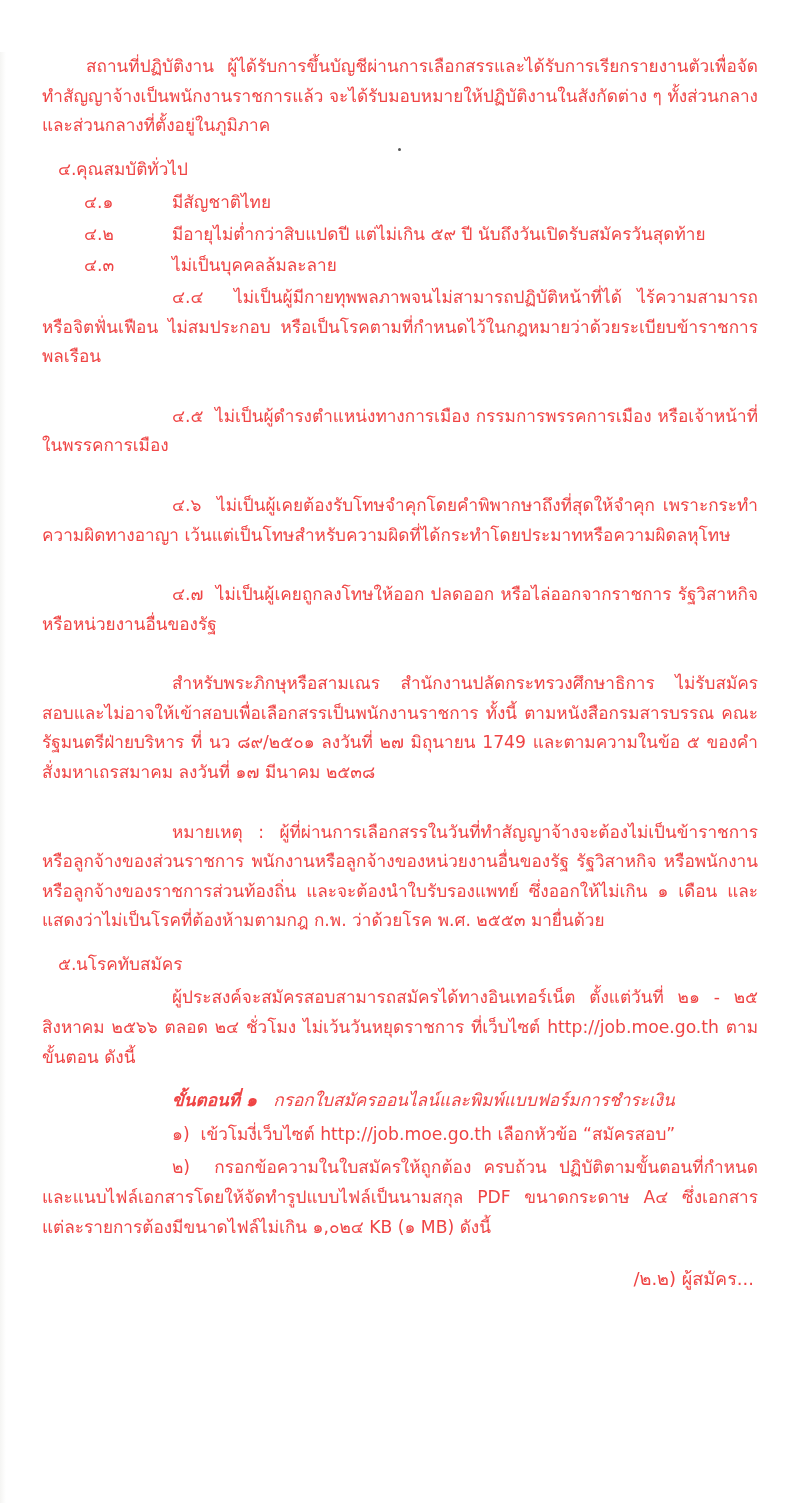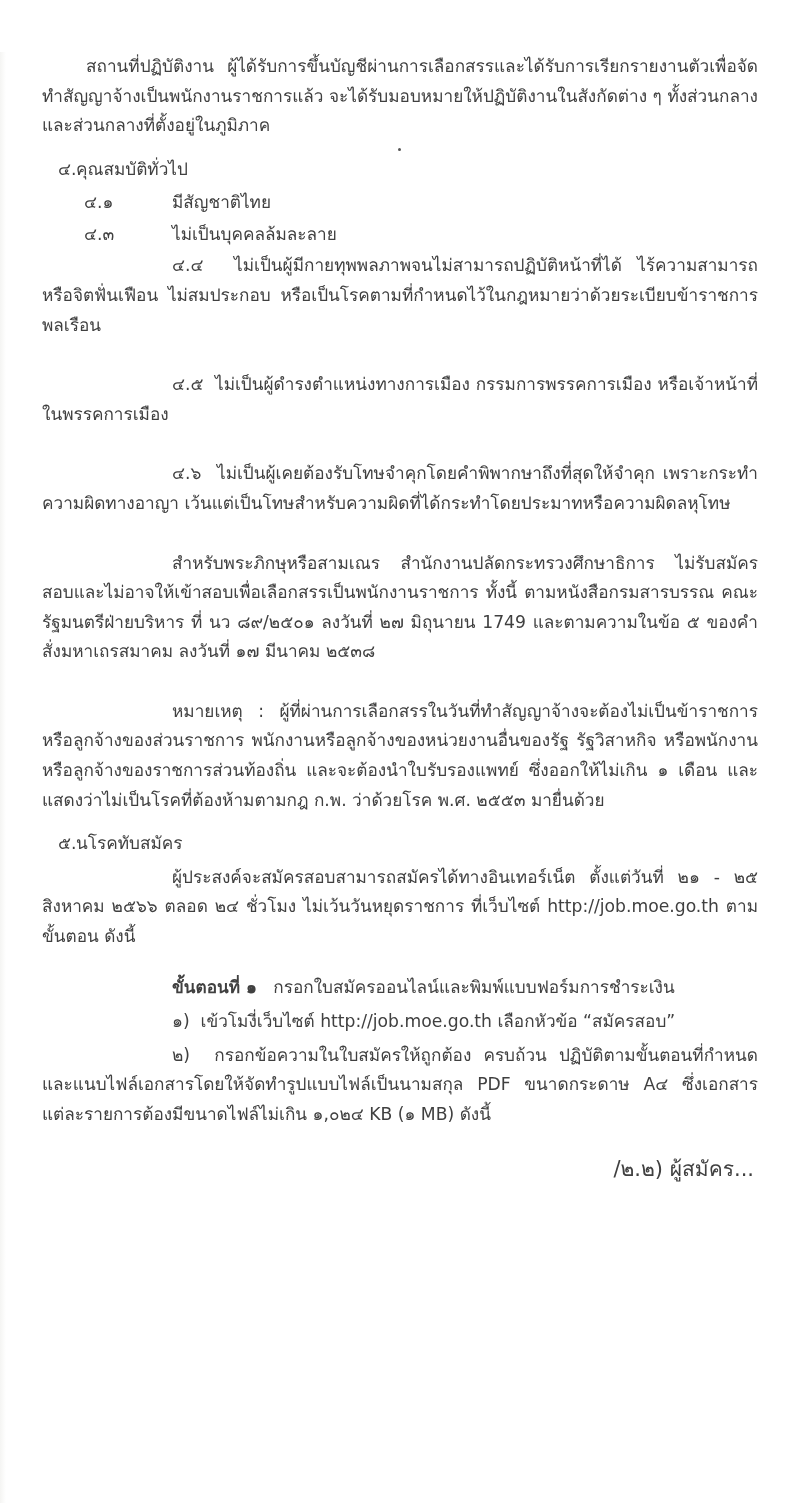--- a/index.html
+++ b/index.html
@@ -35,21 +35,21 @@
     top: 96px;
     width: 3px;
     height: 3px;
     background: #555;
     border-radius: 50%;
   }
   .body-text {
     margin-top: 52px;
     font-size: 17.2px;
     line-height: 1.72;
-    color: #404040;
+    color: #ef4444;
     text-align: justify;
   }
   p {
     margin: 0 0 0 0;
   }
   .para {
     margin-bottom: 4px;
   }
   .indent-first {
     text-indent: 44px;
@@ -74,33 +74,34 @@
     width: 44px;
   }
   .hang {
     text-indent: 130px;
   }
   .gap-top {
     margin-top: 30px;
   }
   .step-head {
     text-indent: 130px;
-    margin-top: 22px;
+    margin-top: 14px;
+    font-style: italic;
   }
   .step-head b {
     font-weight: bold;
   }
   .num-item {
     text-indent: 130px;
   }
   .footer-right {
     text-align: right;
     margin-top: 22px;
     padding-right: 4px;
-    font-size: 21px;
+    font-size: 18px;
   }
   .edge-left {
     position: absolute;
     left: 0;
     top: 0;
     bottom: 0;
     width: 6px;
     background: linear-gradient(to right, #f5f5f3, #ffffff);
   }
 </style>
@@ -119,37 +120,43 @@
     <p class="para indent-first">สถานที่ปฏิบัติงาน ผู้ได้รับการขึ้นบัญชีผ่านการเลือกสรรและได้รับการเรียกรายงานตัวเพื่อจัดทำสัญญาจ้างเป็นพนักงานราชการแล้ว จะได้รับมอบหมายให้ปฏิบัติงานในสังกัดต่าง ๆ ทั้งส่วนกลางและส่วนกลางที่ตั้งอยู่ในภูมิภาค</p>
 
     <p class="section-head">
       <span class="num">๔.</span><span>คุณสมบัติทั่วไป</span>
     </p>
 
     <p class="sub-item">
       <span class="lbl">๔.๑</span><span>มีสัญชาติไทย</span>
     </p>
 
+    <p class="sub-item">
+      <span class="lbl">๔.๒</span><span>มีอายุไม่ต่ำกว่าสิบแปดปี แต่ไม่เกิน ๕๙ ปี นับถึงวันเปิดรับสมัครวันสุดท้าย</span>
+    </p>
 
     <p class="sub-item">
       <span class="lbl">๔.๓</span><span>ไม่เป็นบุคคลล้มละลาย</span>
     </p>
 
     <p class="para hang">
       <span>๔.๔</span>&nbsp;&nbsp;<span>ไม่เป็นผู้มีกายทุพพลภาพจนไม่สามารถปฏิบัติหน้าที่ได้ ไร้ความสามารถหรือจิตฟั่นเฟือน ไม่สมประกอบ หรือเป็นโรคตามที่กำหนดไว้ในกฎหมายว่าด้วยระเบียบข้าราชการพลเรือน</span>
     </p>
 
     <p class="para hang gap-top">
       <span>๔.๕</span>&nbsp;&nbsp;<span>ไม่เป็นผู้ดำรงตำแหน่งทางการเมือง กรรมการพรรคการเมือง หรือเจ้าหน้าที่ในพรรคการเมือง</span>
     </p>
 
     <p class="para hang gap-top">
       <span>๔.๖</span>&nbsp;&nbsp;<span>ไม่เป็นผู้เคยต้องรับโทษจำคุกโดยคำพิพากษาถึงที่สุดให้จำคุก เพราะกระทำความผิดทางอาญา เว้นแต่เป็นโทษสำหรับความผิดที่ได้กระทำโดยประมาทหรือความผิดลหุโทษ</span>
     </p>
 
+    <p class="para hang gap-top">
+      <span>๔.๗</span>&nbsp;&nbsp;<span>ไม่เป็นผู้เคยถูกลงโทษให้ออก ปลดออก หรือไล่ออกจากราชการ รัฐวิสาหกิจ หรือหน่วยงานอื่นของรัฐ</span>
+    </p>
 
     <p class="para hang gap-top">สำหรับพระภิกษุหรือสามเณร สำนักงานปลัดกระทรวงศึกษาธิการ ไม่รับสมัครสอบและไม่อาจให้เข้าสอบเพื่อเลือกสรรเป็นพนักงานราชการ ทั้งนี้ ตามหนังสือกรมสารบรรณ คณะรัฐมนตรีฝ่ายบริหาร ที่ นว ๘๙/๒๕๐๑ ลงวันที่ ๒๗ มิถุนายน 1749 และตามความในข้อ ๕ ของคำสั่งมหาเถรสมาคม ลงวันที่ ๑๗ มีนาคม ๒๕๓๘</p>
 
     <p class="para hang gap-top">หมายเหตุ : ผู้ที่ผ่านการเลือกสรรในวันที่ทำสัญญาจ้างจะต้องไม่เป็นข้าราชการหรือลูกจ้างของส่วนราชการ พนักงานหรือลูกจ้างของหน่วยงานอื่นของรัฐ รัฐวิสาหกิจ หรือพนักงานหรือลูกจ้างของราชการส่วนท้องถิ่น และจะต้องนำใบรับรองแพทย์ ซึ่งออกให้ไม่เกิน ๑ เดือน และแสดงว่าไม่เป็นโรคที่ต้องห้ามตามกฎ ก.พ. ว่าด้วยโรค พ.ศ. ๒๕๕๓ มายื่นด้วย</p>
 
     <p class="section-head">
       <span class="num">๕.</span><span>นโรคทับสมัคร</span>
     </p>
 
     <p class="para hang">ผู้ประสงค์จะสมัครสอบสามารถสมัครได้ทางอินเทอร์เน็ต ตั้งแต่วันที่ ๒๑ - ๒๕ สิงหาคม ๒๕๖๖ ตลอด ๒๔ ชั่วโมง ไม่เว้นวันหยุดราชการ ที่เว็บไซต์ http://job.moe.go.th ตามขั้นตอน ดังนี้</p>

